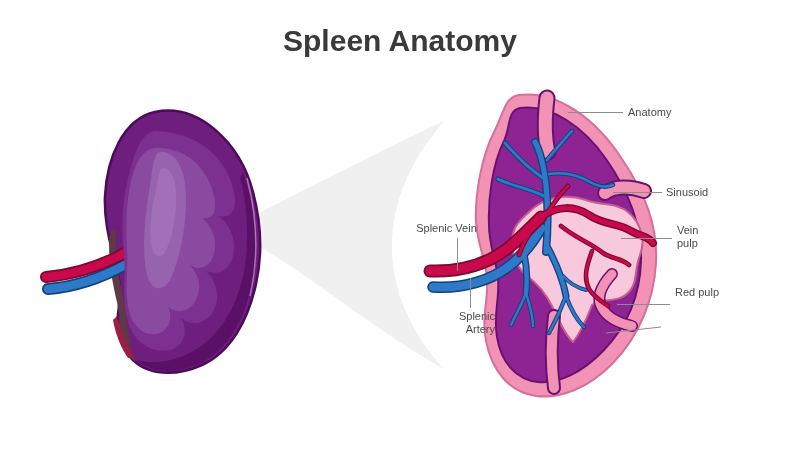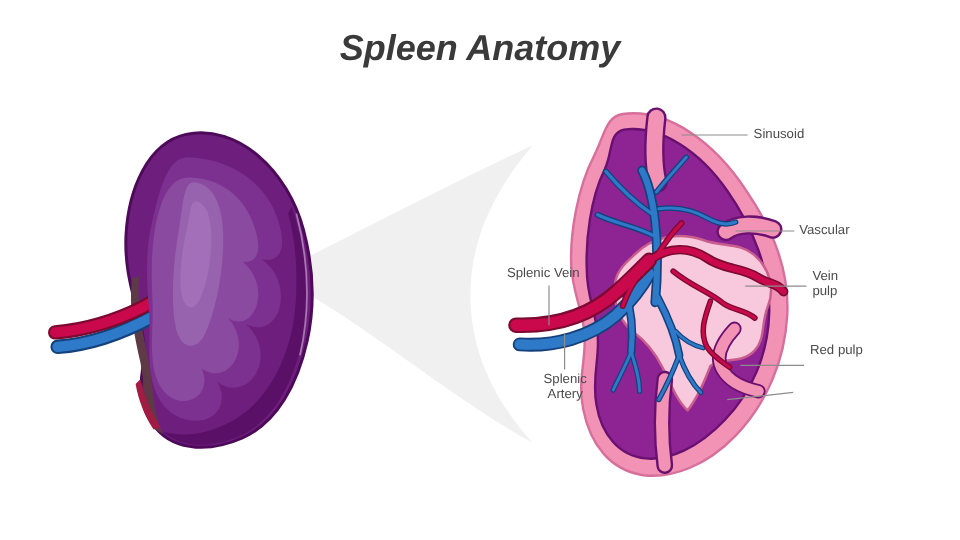--- a/index.html
+++ b/index.html
@@ -4,21 +4,21 @@
 <style>
   html,body{margin:0;padding:0;background:#fff;}
   .stage{
     position:relative;width:800px;height:450px;overflow:hidden;
     background:var(--background,#fff);
     font-family:"Liberation Sans","DejaVu Sans",sans-serif;
   }
   .title{
     position:absolute;left:0;top:24px;width:100%;
     text-align:center;font-size:30px;font-weight:bold;
-    color:var(--title_text,#3a3a3a);letter-spacing:0;font-style:italic;
+    color:var(--title_text,#3a3a3a);letter-spacing:0;
   }
   .art{position:absolute;left:0;top:0;}
   .lbl{
     position:absolute;font-size:11px;line-height:13px;
     color:var(--label_text,#4a4a4a);
   }
   .nowrap{white-space:nowrap;}
   
   .beam{fill:var(--beam_gray);stroke:none;}
   .spleen-body{fill:var(--spleen_body);stroke:var(--spleen_outline);stroke-width:2.5;stroke-linejoin:round;}
@@ -204,19 +204,19 @@
       <line class="leader" x1="568" y1="112.5" x2="623" y2="112.5"></line>
       <line class="leader" x1="613" y1="192.5" x2="662" y2="192.5"></line>
       <line class="leader" x1="621" y1="238.5" x2="672" y2="238.5"></line>
       <line class="leader" x1="617" y1="304.5" x2="670" y2="304.5"></line>
       <line class="leader" x1="606" y1="333" x2="661" y2="327"></line>
       <line class="leader" x1="457.5" y1="238" x2="457.5" y2="271"></line>
       <line class="leader" x1="470.5" y1="278" x2="470.5" y2="308"></line>
     </g>
   </svg>
 
-  <div class="lbl nowrap" style="left:628px;top:106px">Sinusoid</div>
-  <div class="lbl nowrap" style="left:666px;top:186px">Vascular</div>
+  <div class="lbl nowrap" style="left:628px;top:106px">Anatomy</div>
+  <div class="lbl nowrap" style="left:666px;top:186px">Sinusoid</div>
   <div class="lbl" style="left:677px;top:224px;width:42px">Vein pulp</div>
   <div class="lbl nowrap" style="left:675px;top:286px">Red pulp</div>
-  <div class="lbl nowrap" style="left:410px;top:222px;width:73px;text-align:right">Splenic Vein</div>
-  <div class="lbl" style="left:447px;top:310px;width:48px;text-align:center">Splenic Artery</div>
+  <div class="lbl nowrap" style="left:410px;top:222px;width:73px;text-align:center">Splenic Vein</div>
+  <div class="lbl" style="left:447px;top:310px;width:48px;text-align:right">Splenic Artery</div>
 </div>
 
 </body></html>

